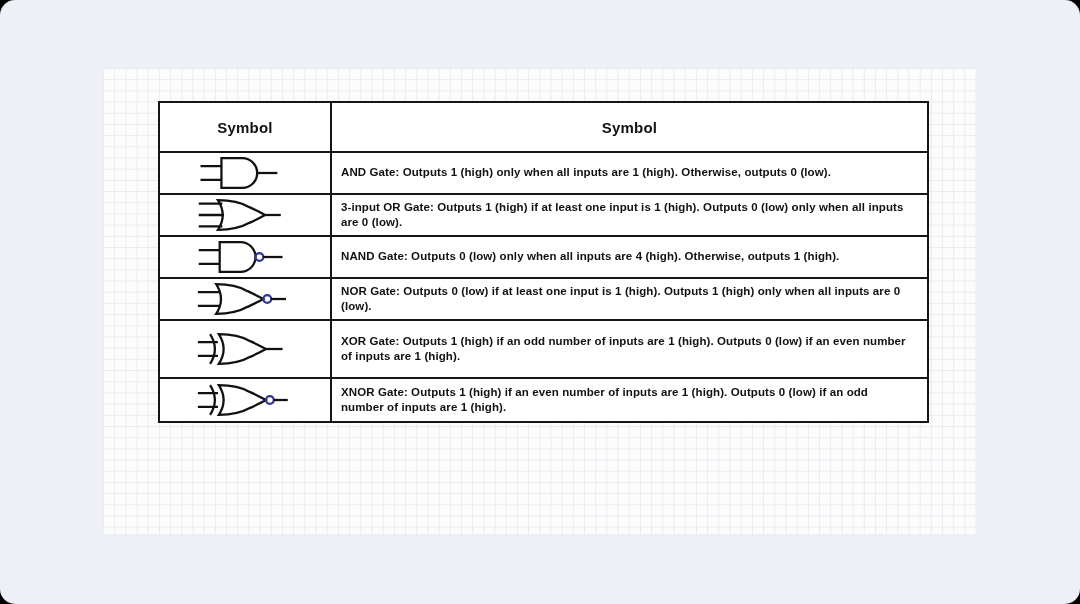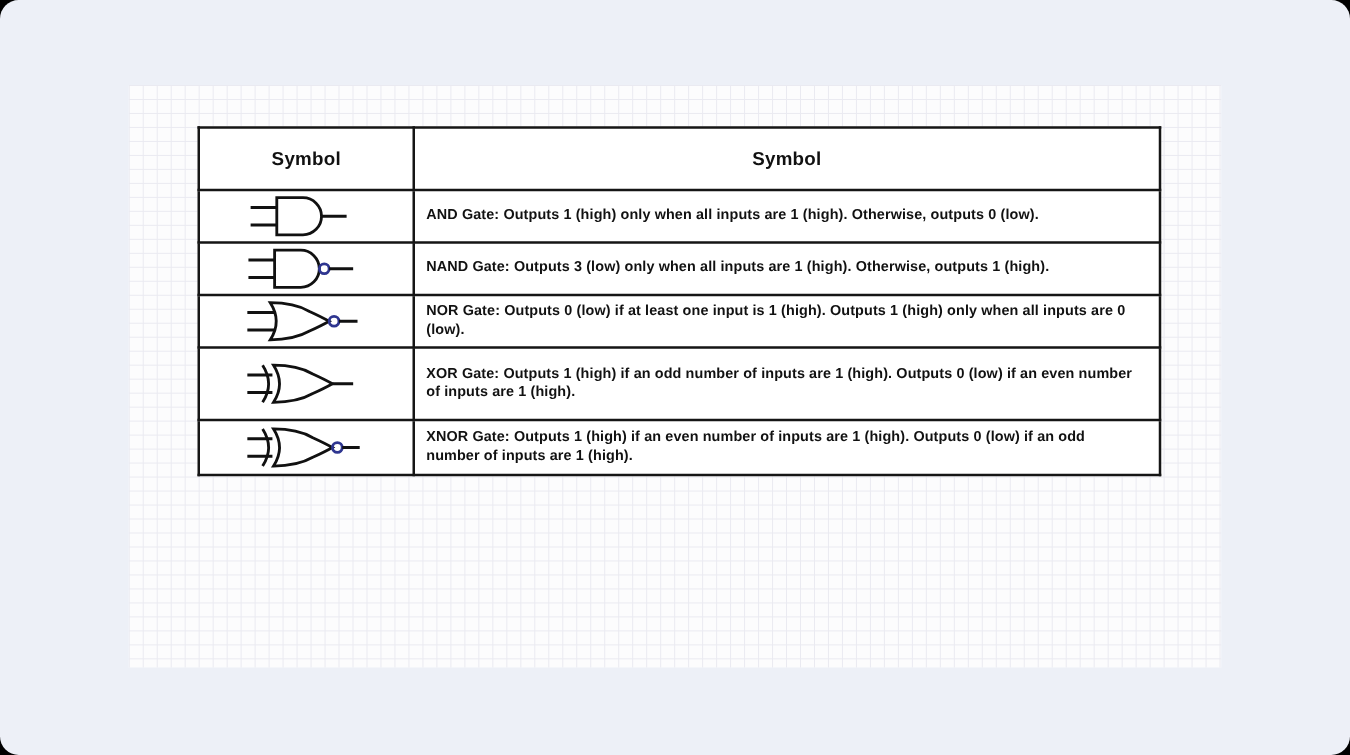--- a/index.html
+++ b/index.html
@@ -82,32 +82,42 @@
               <path class="g" d="M4 14 H28 M4 30 H28"></path>
               <path class="g" d="M28 5 H52 A17 17 0 0 1 52 39 H28 Z"></path>
               <path class="g" d="M69 22 H92"></path>
             </svg>
           </td>
           <td class="fn">AND Gate: Outputs 1 (high) only when all inputs are 1 (high). Otherwise, outputs 0 (low).</td>
         </tr>
 
 
 
+        <tr class="h38">
+          <td class="sym">
+            <svg class="gate" width="96" height="40" viewBox="0 0 110 44">
+              <path class="g" d="M2 9 H29 M2 22 H31 M2 35 H29"></path>
+              <path class="g" d="M24 5 Q35 22 24 39 Q46 39 60 31 Q71 26 78 22 Q71 18 60 13 Q46 5 24 5 Z"></path>
+              <path class="g" d="M78 22 H96"></path>
+            </svg>
+          </td>
+          <td class="fn">3-input OR Gate: Outputs 1 (high) if at least one input is 1 (high). Outputs 0 (low) only when all inputs are 0 (low).</td>
+        </tr>
 
 
         <tr class="h40">
           <td class="sym">
             <svg class="gate" width="96" height="40" viewBox="0 0 110 44">
               <path class="g" d="M2 14 H26 M2 30 H26"></path>
               <path class="g" d="M26 5 H50 A17 17 0 0 1 50 39 H26 Z"></path>
               <circle class="g bub" cx="71.5" cy="22" r="4.5"></circle>
               <path class="g" d="M76 22 H98"></path>
             </svg>
           </td>
-          <td class="fn">NAND Gate: Outputs 3 (low) only when all inputs are 1 (high). Otherwise, outputs 1 (high).</td>
+          <td class="fn">NAND Gate: Outputs 0 (low) only when all inputs are 4 (high). Otherwise, outputs 1 (high).</td>
         </tr>
 
         <tr class="h45">
           <td class="sym">
             <svg class="gate" width="96" height="40" viewBox="0 0 110 44">
               <path class="g" d="M1 14 H26 M1 30 H26"></path>
               <path class="g" d="M22 5 Q33 22 22 39 Q44 39 58 31 Q69 26 76 22 Q69 18 58 13 Q44 5 22 5 Z"></path>
               <circle class="g bub" cx="80.5" cy="22" r="4.5"></circle>
               <path class="g" d="M85 22 H102"></path>
             </svg>

